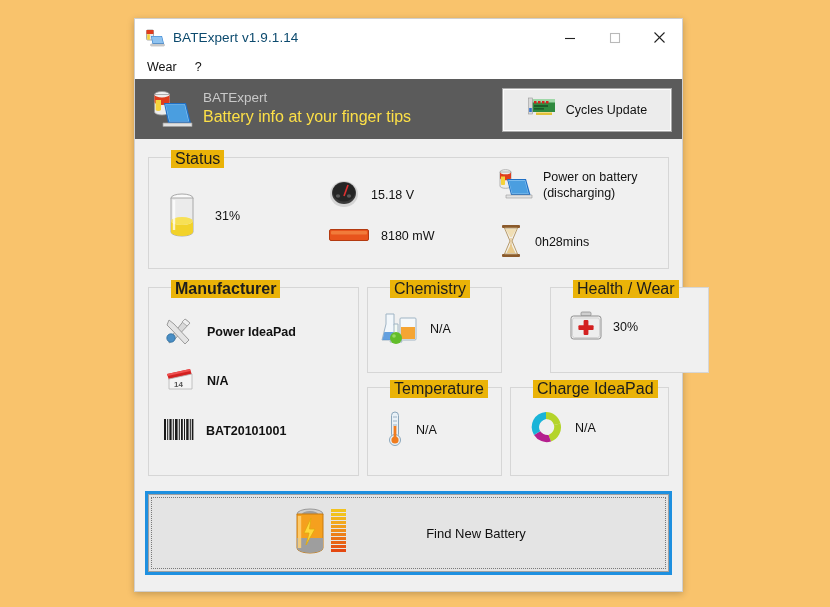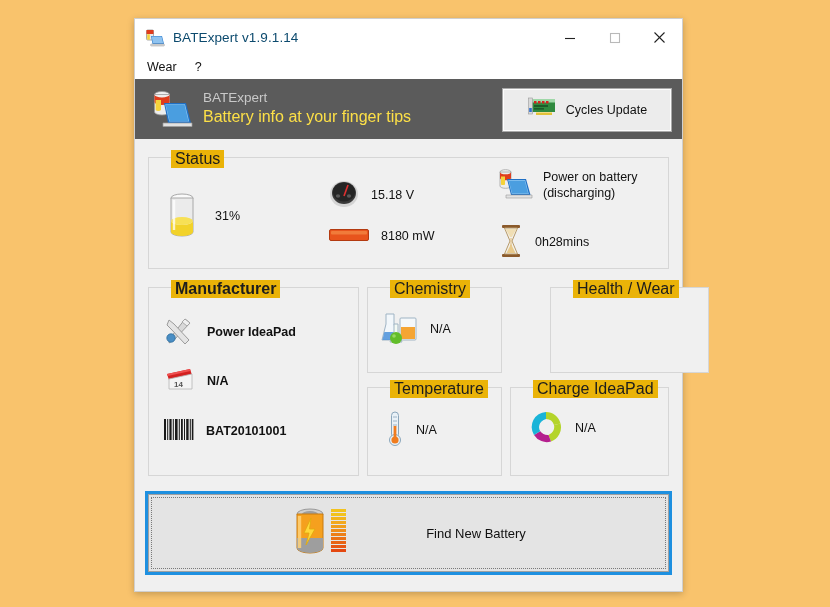--- a/index.html
+++ b/index.html
@@ -289,20 +289,32 @@
             <circle cx="16" cy="28" r="6" fill="#62bd2a"></circle>
             <circle cx="14" cy="26" r="1.8" fill="#a6e070" opacity=".8"></circle>
           </svg>
         </span>
         <span class="val">N/A</span>
       </div>
     </div>
 
     <div class="group" style="left:375px;top:148px;width:157px;height:84px;margin-left:40px;">
       <span class="legend">Health / Wear</span>
+      <div class="row" style="left:18px;top:22px;">
+        <span class="ic" style="margin-right:10px;">
+          <svg width="34" height="32" viewBox="0 0 34 32">
+            <rect x="12" y="2" width="10" height="4" rx="1.2" fill="#cfcfcf" stroke="#8f8f8f" stroke-width=".8"></rect>
+            <rect x="2" y="6" width="30" height="23" rx="2.5" fill="#ededed" stroke="#8f8f8f" stroke-width="1"></rect>
+            <rect x="3.5" y="8" width="27" height="19.5" rx="2" fill="none" stroke="#d4d4d4" stroke-width="1"></rect>
+            <rect x="14.6" y="10" width="4.8" height="15" rx="1" fill="#d32020"></rect>
+            <rect x="9.4" y="15.2" width="15.2" height="4.8" rx="1" fill="#d32020"></rect>
+          </svg>
+        </span>
+        <span class="val">30%</span>
+      </div>
     </div>
 
     <div class="group" style="left:232px;top:248px;width:133px;height:87px;">
       <span class="legend">Temperature</span>
       <div class="row" style="left:18px;top:22px;">
         <span class="ic" style="margin-right:12px;">
           <svg width="18" height="38" viewBox="0 0 18 38">
             <rect x="5.5" y="2" width="7" height="26" rx="3.5" fill="#e9f1f7" stroke="#8aa6bb" stroke-width="1"></rect>
             <circle cx="9" cy="30" r="5.5" fill="#e9f1f7" stroke="#8aa6bb" stroke-width="1"></circle>
             <circle cx="9" cy="30" r="3.6" fill="#f07c1e"></circle>

